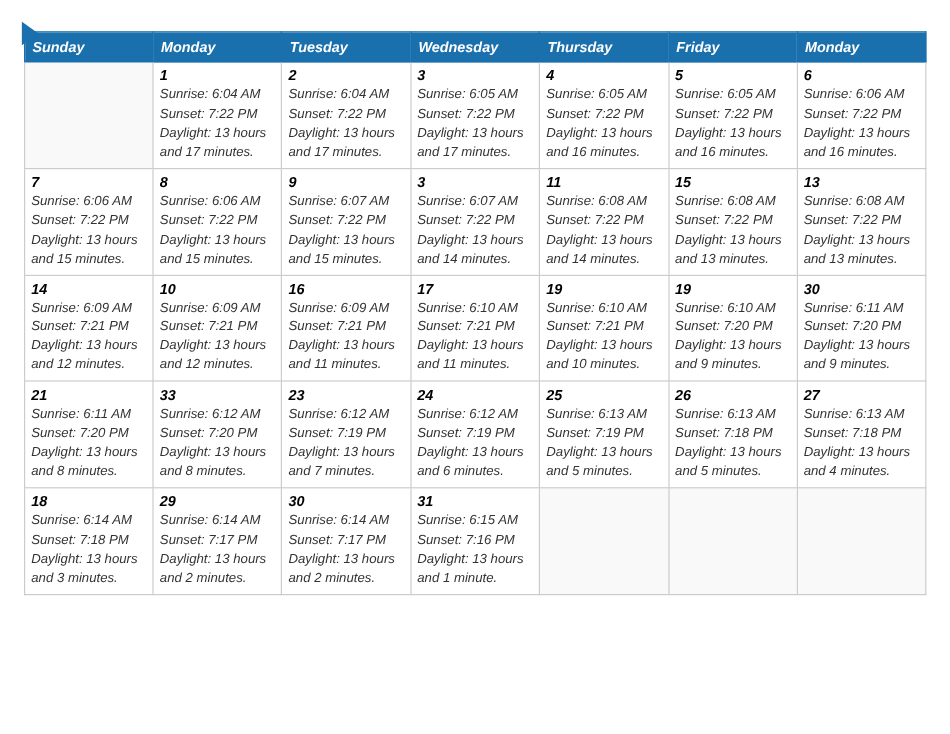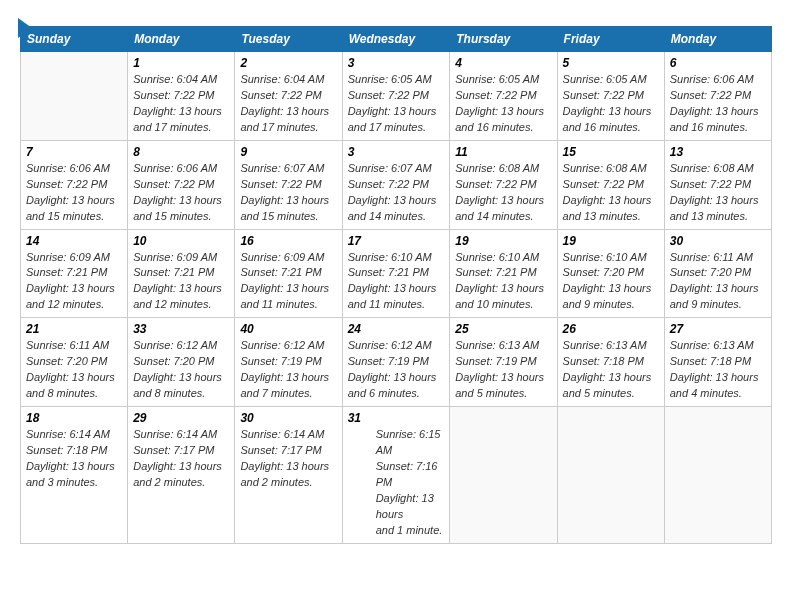--- a/index.html
+++ b/index.html
@@ -263,21 +263,21 @@
 and 8 minutes.</div>
         </td>
         <td>
           <span class="day-num">33</span>
           <div class="day-info" style="white-space: pre-line;">Sunrise: 6:12 AM
 Sunset: 7:20 PM
 Daylight: 13 hours
 and 8 minutes.</div>
         </td>
         <td>
-          <span class="day-num">40</span>
+          <span class="day-num">23</span>
           <div class="day-info" style="white-space: pre-line;">Sunrise: 6:12 AM
 Sunset: 7:19 PM
 Daylight: 13 hours
 and 7 minutes.</div>
         </td>
         <td>
           <span class="day-num">24</span>
           <div class="day-info" style="white-space: pre-line;">Sunrise: 6:12 AM
 Sunset: 7:19 PM
 Daylight: 13 hours
@@ -322,21 +322,21 @@
         </td>
         <td>
           <span class="day-num">30</span>
           <div class="day-info" style="white-space: pre-line;">Sunrise: 6:14 AM
 Sunset: 7:17 PM
 Daylight: 13 hours
 and 2 minutes.</div>
         </td>
         <td>
           <span class="day-num">31</span>
-          <div class="day-info" style="white-space: pre-line; margin-left: 28px;">Sunrise: 6:15 AM
+          <div class="day-info" style="white-space: pre-line;">Sunrise: 6:15 AM
 Sunset: 7:16 PM
 Daylight: 13 hours
 and 1 minute.</div>
         </td>
         <td class="empty-cell"></td>
         <td class="empty-cell"></td>
         <td class="empty-cell"></td>
       </tr>
     </tbody>
 </table>

